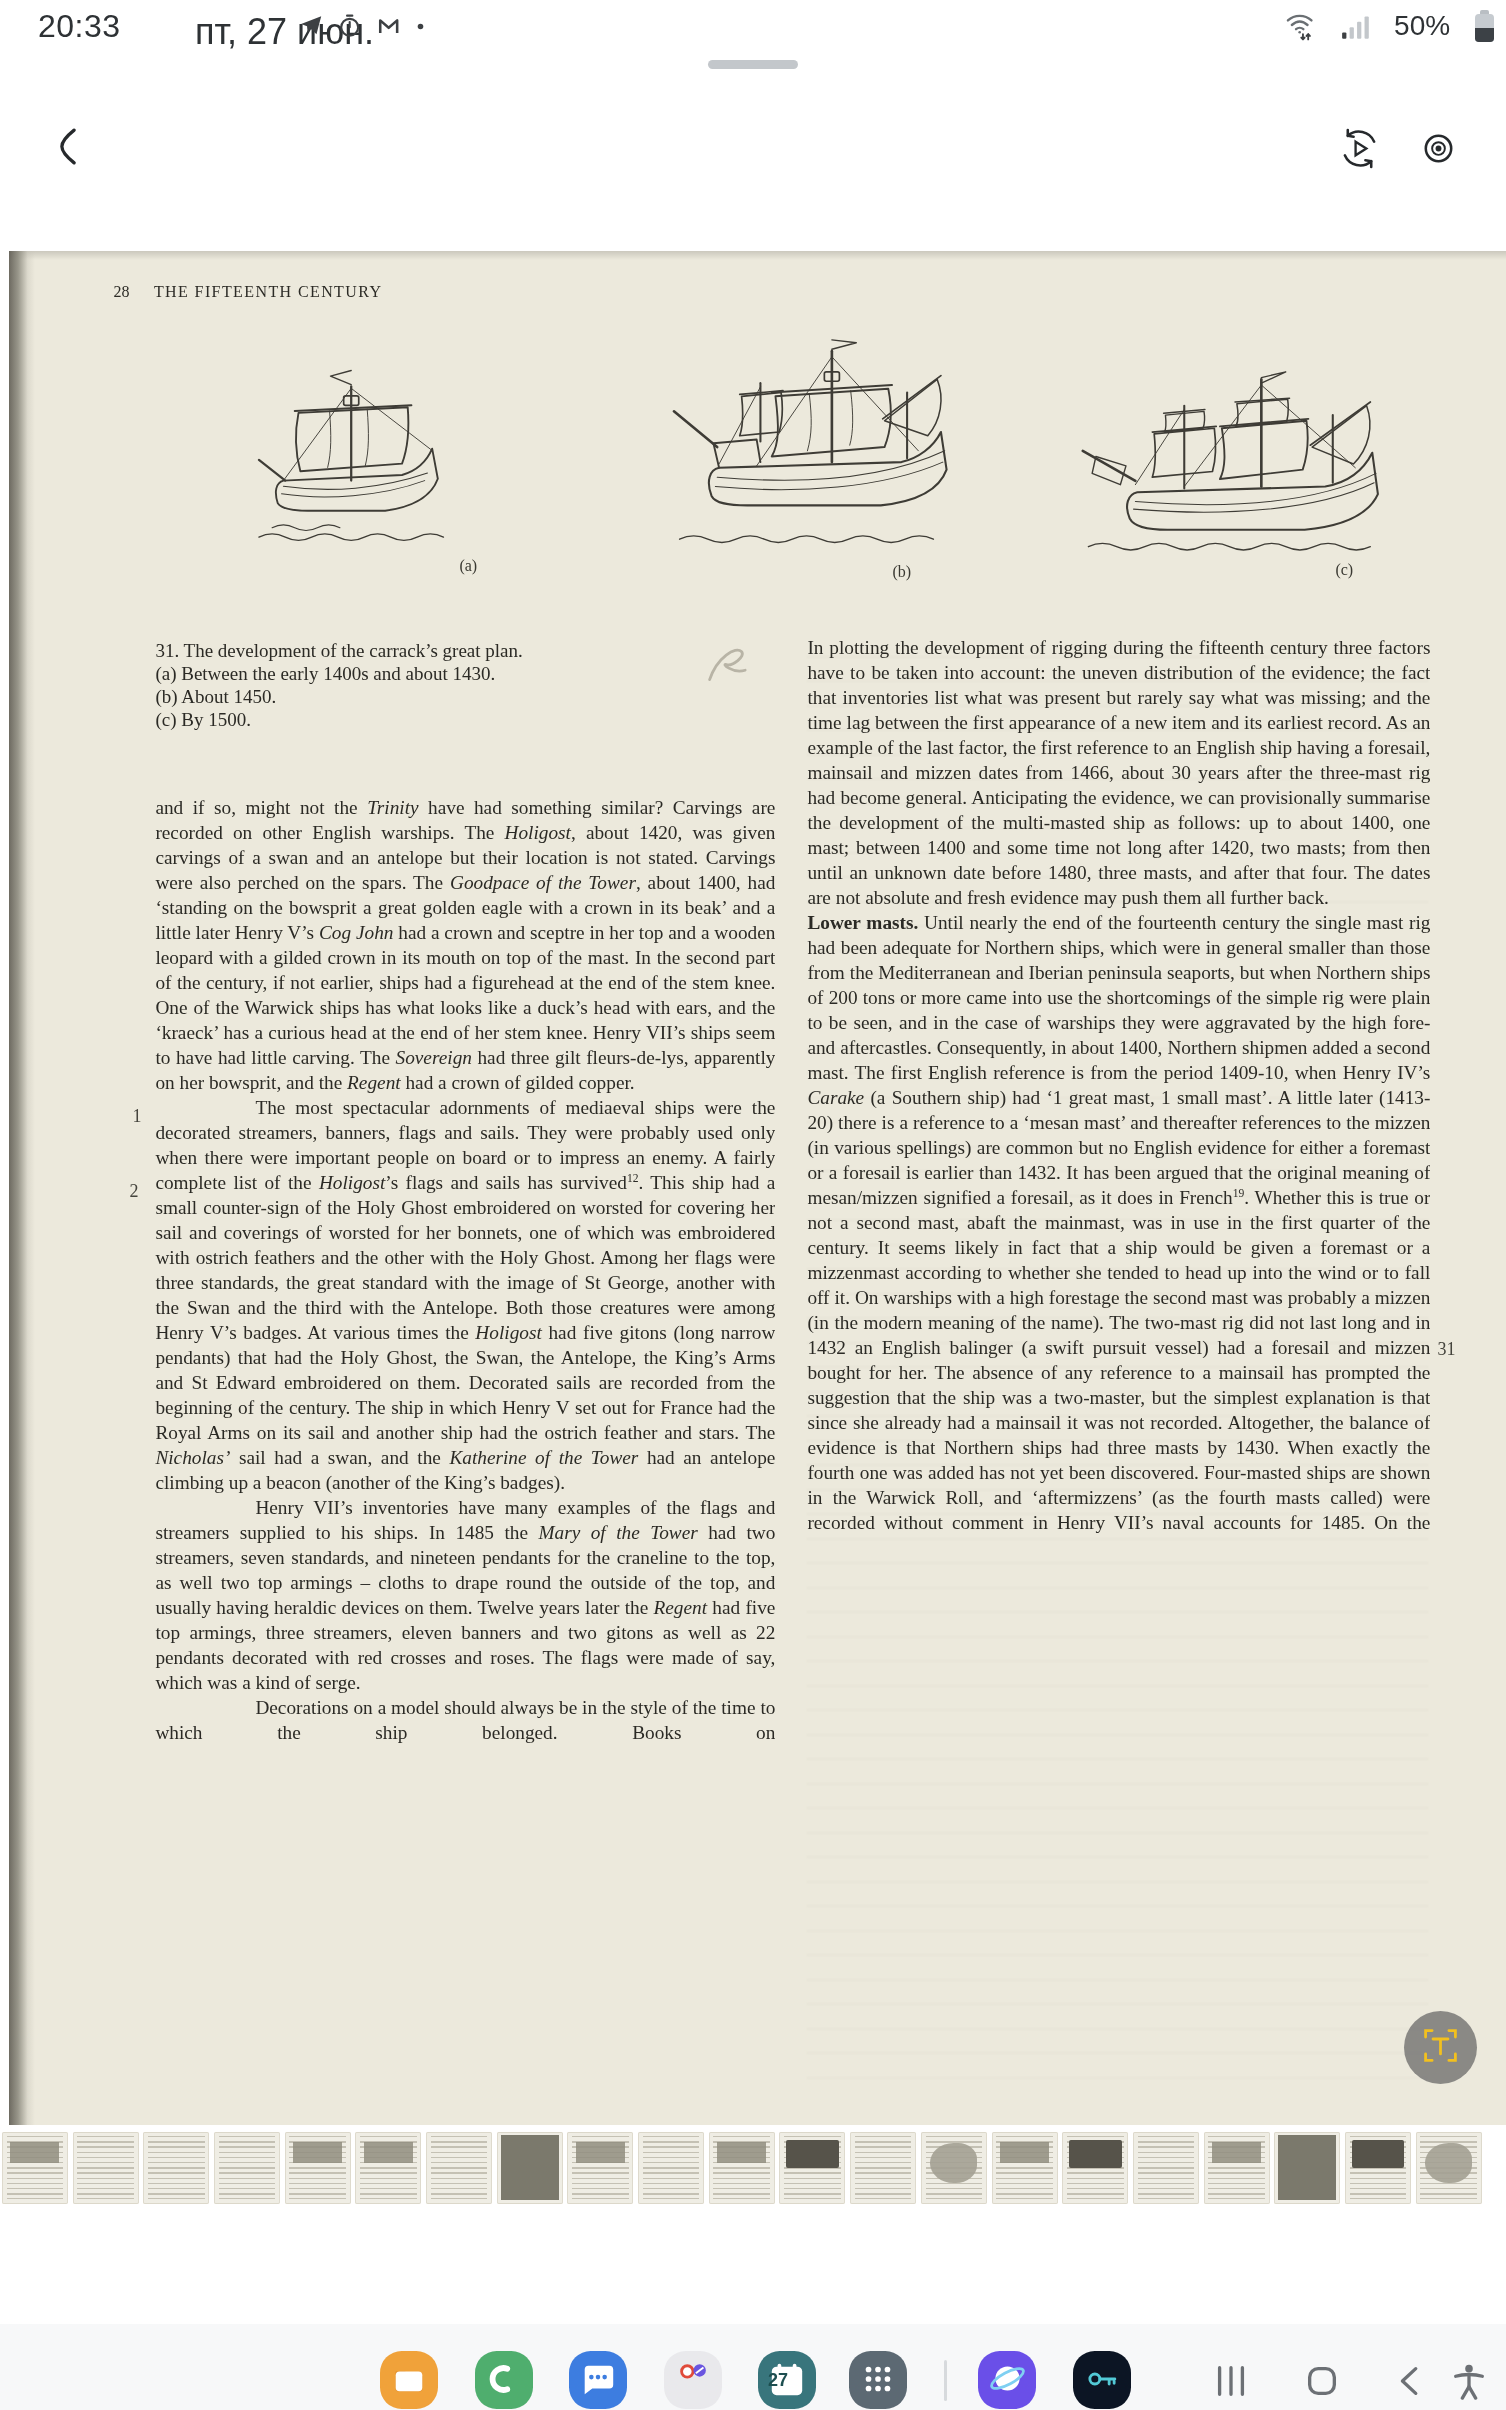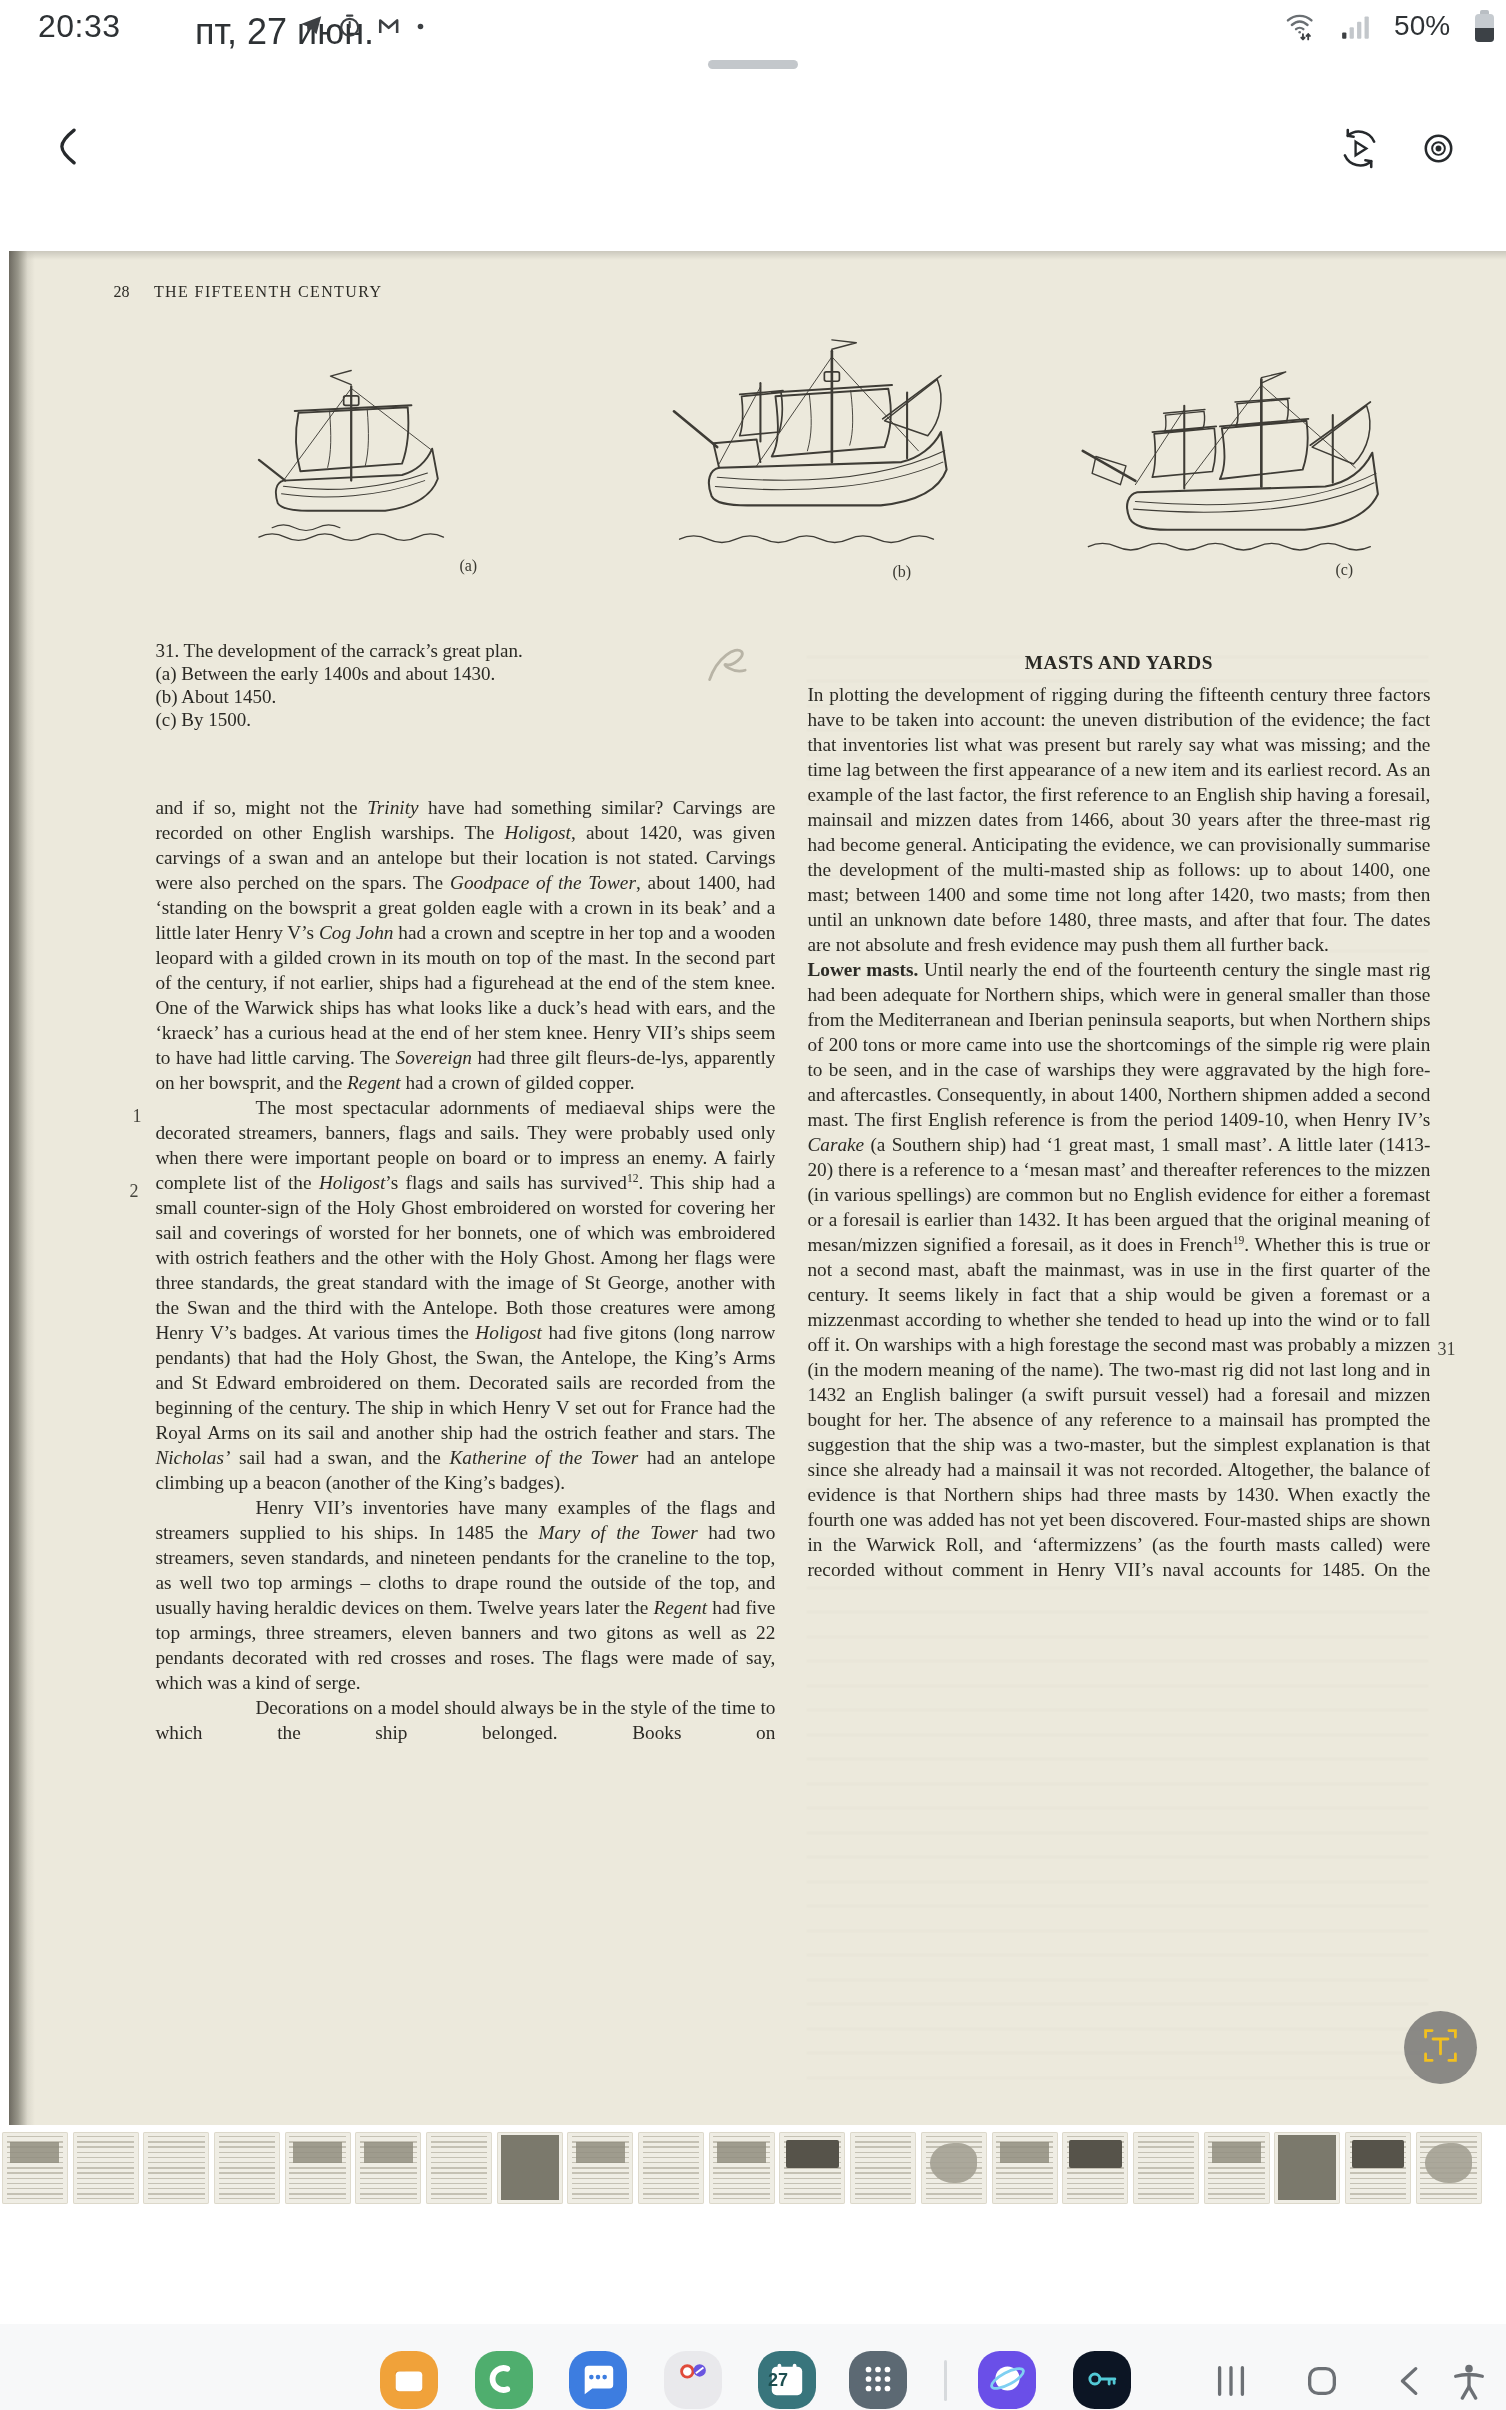--- a/index.html
+++ b/index.html
@@ -250,21 +250,20 @@
     <div class="bookcol colL">
       <p><span>and if so, might not the </span><span style="font-style: italic;">Trinity</span><span> have had something similar? Carvings are recorded on other English warships. The </span><span style="font-style: italic;">Holigost</span><span>, about 1420, was given carvings of a swan and an antelope but their location is not stated. Carvings were also perched on the spars. The </span><span style="font-style: italic;">Goodpace of the Tower</span><span>, about 1400, had ‘standing on the bowsprit a great golden eagle with a crown in its beak’ and a little later Henry V’s </span><span style="font-style: italic;">Cog John</span><span> had a crown and sceptre in her top and a wooden leopard with a gilded crown in its mouth on top of the mast. In the second part of the century, if not earlier, ships had a figurehead at the end of the stem knee. One of the Warwick ships has what looks like a duck’s head with ears, and the ‘kraeck’ has a curious head at the end of her stem knee. Henry VII’s ships seem to have had little carving. The </span><span style="font-style: italic;">Sovereign</span><span> had three gilt fleurs-de-lys, apparently on her bowsprit, and the </span><span style="font-style: italic;">Regent</span><span> had a crown of gilded copper.</span></p>
       <p class="ind"><span>The most spectacular adornments of mediaeval ships were the decorated streamers, banners, flags and sails. They were probably used only when there were important people on board or to impress an enemy. A fairly complete list of the </span><span style="font-style: italic;">Holigost</span><span>’s flags and sails has survived</span><sup>12</sup><span>. This ship had a small counter-sign of the Holy Ghost embroidered on worsted for covering her sail and coverings of worsted for her bonnets, one of which was embroidered with ostrich feathers and the other with the Holy Ghost. Among her flags were three standards, the great standard with the image of St George, another with the Swan and the third with the Antelope. Both those creatures were among Henry V’s badges. At various times the </span><span style="font-style: italic;">Holigost</span><span> had five gitons (long narrow pendants) that had the Holy Ghost, the Swan, the Antelope, the King’s Arms and St Edward embroidered on them. Decorated sails are recorded from the beginning of the century. The ship in which Henry V set out for France had the Royal Arms on its sail and another ship had the ostrich feather and stars. The </span><span style="font-style: italic;">Nicholas’</span><span> sail had a swan, and the </span><span style="font-style: italic;">Katherine of the Tower</span><span> had an antelope climbing up a beacon (another of the King’s badges).</span></p>
       <p class="ind"><span>Henry VII’s inventories have many examples of the flags and streamers supplied to his ships. In 1485 the </span><span style="font-style: italic;">Mary of the Tower</span><span> had two streamers, seven standards, and nineteen pendants for the craneline to the top, as well two top armings – cloths to drape round the outside of the top, and usually having heraldic devices on them. Twelve years later the </span><span style="font-style: italic;">Regent</span><span> had five top armings, three streamers, eleven banners and two gitons as well as 22 pendants decorated with red crosses and roses. The flags were made of say, which was a kind of serge.</span></p>
       <p class="ind cont"><span>Decorations on a model should always be in the style of the time to which the ship belonged. Books on</span></p>
     </div>
     <div class="marginnum" style="left:123px;top:855px;">1</div>
     <div class="marginnum" style="left:120px;top:930px;">2</div>
 
     <div class="bookcol colR">
-      <div class="sect">MASTS AND YARDS</div>
       <p><span>In plotting the development of rigging during the fifteenth century three factors have to be taken into account: the uneven distribution of the evidence; the fact that inventories list what was present but rarely say what was missing; and the time lag between the first appearance of a new item and its earliest record. As an example of the last factor, the first reference to an English ship having a foresail, mainsail and mizzen dates from 1466, about 30 years after the three-mast rig had become general. Anticipating the evidence, we can provisionally summarise the development of the multi-masted ship as follows: up to about 1400, one mast; between 1400 and some time not long after 1420, two masts; from then until an unknown date before 1480, three masts, and after that four. The dates are not absolute and fresh evidence may push them all further back.</span></p>
       <p class="cont"><span style="font-weight: bold;">Lower masts.</span><span> Until nearly the end of the fourteenth century the single mast rig had been adequate for Northern ships, which were in general smaller than those from the Mediterranean and Iberian peninsula seaports, but when Northern ships of 200 tons or more came into use the shortcomings of the simple rig were plain to be seen, and in the case of warships they were aggravated by the high fore- and aftercastles. Consequently, in about 1400, Northern shipmen added a second mast. The first English reference is from the period 1409-10, when Henry IV’s </span><span style="font-style: italic;">Carake</span><span> (a Southern ship) had ‘1 great mast, 1 small mast’. A little later (1413-20) there is a reference to a ‘mesan mast’ and thereafter references to the mizzen (in various spellings) are common but no English evidence for either a foremast or a foresail is earlier than 1432. It has been argued that the original meaning of mesan/mizzen signified a foresail, as it does in French</span><sup>19</sup><span>. Whether this is true or not a second mast, abaft the mainmast, was in use in the first quarter of the century. It seems likely in fact that a ship would be given a foremast or a mizzenmast according to whether she tended to head up into the wind or to fall off it. On warships with a high forestage the second mast was probably a mizzen (in the modern meaning of the name). The two-mast rig did not last long and in 1432 an English balinger (a swift pursuit vessel) had a foresail and mizzen bought for her. The absence of any reference to a mainsail has prompted the suggestion that the ship was a two-master, but the simplest explanation is that since she already had a mainsail it was not recorded. Altogether, the balance of evidence is that Northern ships had three masts by 1430. When exactly the fourth one was added has not yet been discovered. Four-masted ships are shown in the Warwick Roll, and ‘aftermizzens’ (as the fourth masts called) were recorded without comment in Henry VII’s naval accounts for 1485. On the</span></p>
     </div>
     <div class="marginnum" style="left:1428px;top:1088px;">31</div>
 
     <div class="fab-ocr">
       <span>
         <svg width="41" height="41" viewBox="0 0 44 44" fill="none" stroke="#f2c01e" stroke-width="3" stroke-linecap="round">
           <path d="M6,13 V6 H13"></path>
             <path d="M31,6 H38 V13"></path>

